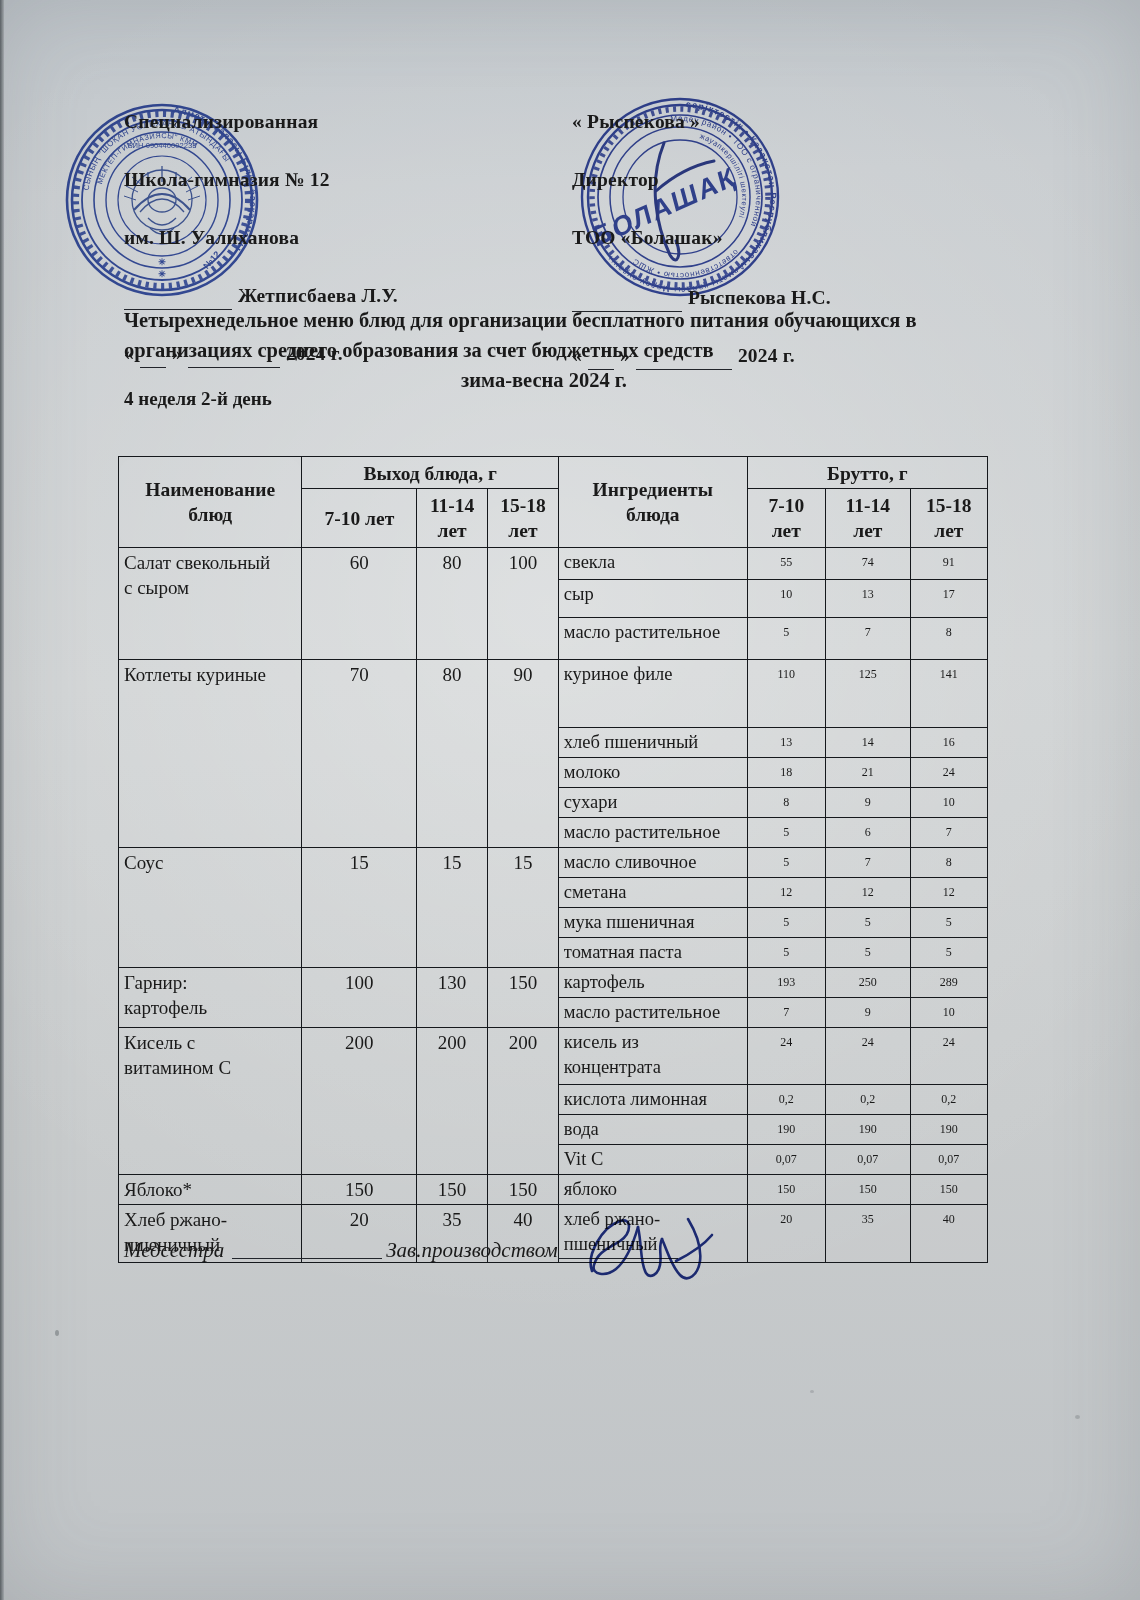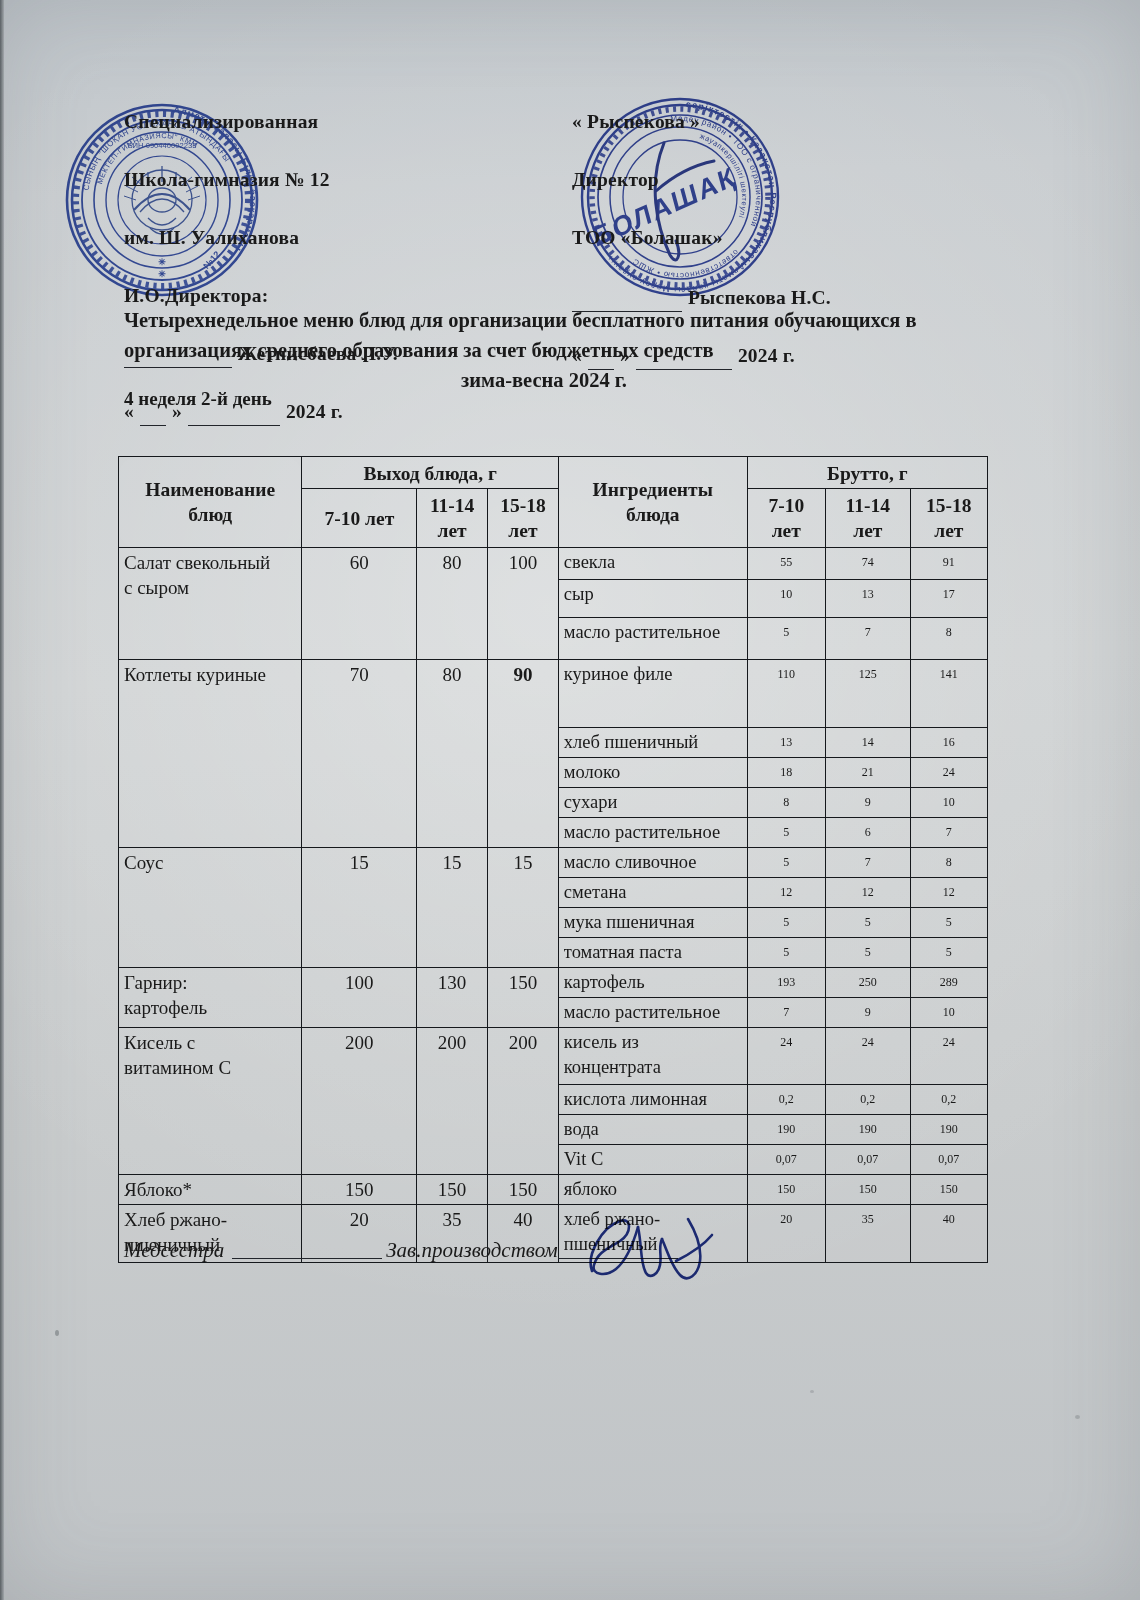--- a/index.html
+++ b/index.html
@@ -263,21 +263,20 @@
       <path d="M86 48 C70 88 78 130 92 160 C99 172 104 160 98 146"></path>
       <path d="M78 96 C96 80 116 70 136 66"></path>
     </g>
   </svg>
 </div>
 
 <div class="approval approval-left">
   <div>Специализированная</div>
   <div>Школа-гимназия № 12</div>
   <div>им. Ш. Уалиханова</div>
-  <div>И.О.Директора:</div>
   <div class="sig-line-row">
     <span class="rule" style="width:108px;"></span>
     <span class="nm">Жетписбаева Л.У.</span>
   </div>
   <div class="sig-line-row">
     <span>«</span>
     <span class="rule" style="width:26px;"></span>
     <span>»</span>
     <span class="rule" style="width:92px;"></span>
     <span class="nm">2024 г.</span>
@@ -365,21 +364,21 @@
         <tr style="height: 42px;">
           <td class="ing" style="white-space: pre-line;">масло растительное</td>
           <td class="num">5</td>
           <td class="num">7</td>
           <td class="num">8</td>
         </tr>
         <tr style="height: 68px;">
           <td class="dish" rowspan="5" style="white-space: pre-line; vertical-align: top;">Котлеты куриные</td>
           <td class="num-out" rowspan="5" style="vertical-align: top;">70</td>
           <td class="num-out" rowspan="5" style="vertical-align: top;">80</td>
-          <td class="num-out" rowspan="5" style="vertical-align: top; font-weight: bold;">90</td>
+          <td class="num-out" rowspan="5" style="vertical-align: top;">90</td>
           <td class="ing" style="white-space: pre-line;">куриное филе</td>
           <td class="num">110</td>
           <td class="num">125</td>
           <td class="num">141</td>
         </tr>
         <tr style="height: 27px;">
           <td class="ing" style="white-space: pre-line;">хлеб пшеничный</td>
           <td class="num">13</td>
           <td class="num">14</td>
           <td class="num">16</td>

